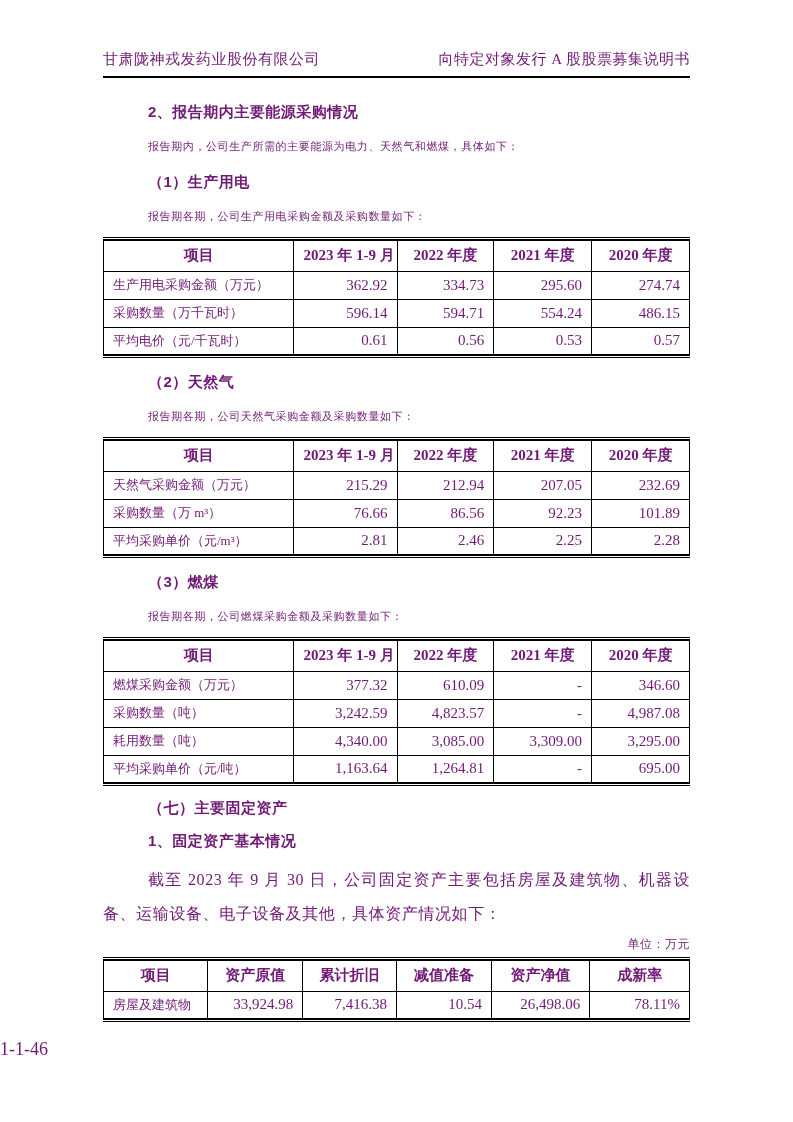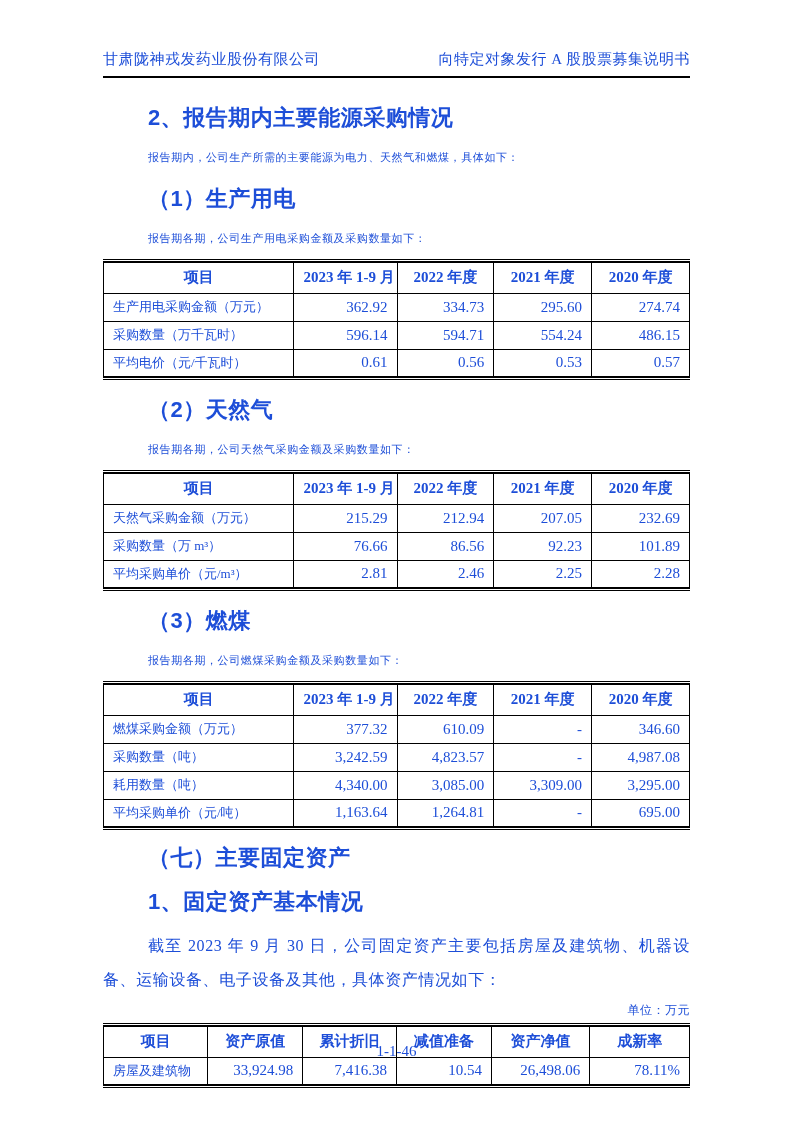--- a/index.html
+++ b/index.html
@@ -2,42 +2,42 @@
 <html><head>
 <meta charset="utf-8">
 <style>
   * { box-sizing: border-box; }
   html, body { margin: 0; padding: 0; background: #ffffff; }
   .page {
     position: relative;
     width: 793px;
     height: 1122px;
     background: #ffffff;
-    color: #1d4ed8;
+    color: #701a75;
     font-family: "Liberation Serif", "DejaVu Serif", serif;
     overflow: hidden;
   }
   .content {
     padding: 50px 103px 0 103px;
   }
   
   .doc-header {
     display: flex;
     justify-content: space-between;
     align-items: flex-end;
     border-bottom: 2px solid #000;
     padding-bottom: 7px;
     font-size: 15px;
     letter-spacing: 0.5px;
   }
   
   .h-black {
     font-family: "Liberation Sans", "DejaVu Sans", sans-serif;
     font-weight: bold;
-    font-size: 22px;
+    font-size: 15px;
     margin: 0 0 0 45px;
     letter-spacing: 0.5px;
   }
   .mt-lg { margin-top: 25px; }
   .mt-md { margin-top: 15px; }
   
   .para {
     font-size: 11px;
     margin: 13px 0 0 0;
     text-indent: 45px;
@@ -103,22 +103,21 @@
   .t6 th:nth-child(3) { width: 16.0%; }
   .t6 th:nth-child(4) { width: 16.2%; }
   .t6 th:nth-child(5) { width: 16.8%; }
   .t6 th:nth-child(6) { width: 17.0%; }
   
   .page-footer {
     position: absolute;
     bottom: 62px;
     left: 0;
     right: 0;
-    text-align: center;
-    font-size: 15px;
+    font-size: 18px;
   }
 </style>
 </head>
 <body>
 
 <div class="page">
   <div class="content">
 
     <div class="doc-header">
       <span>甘肃陇神戎发药业股份有限公司</span>

